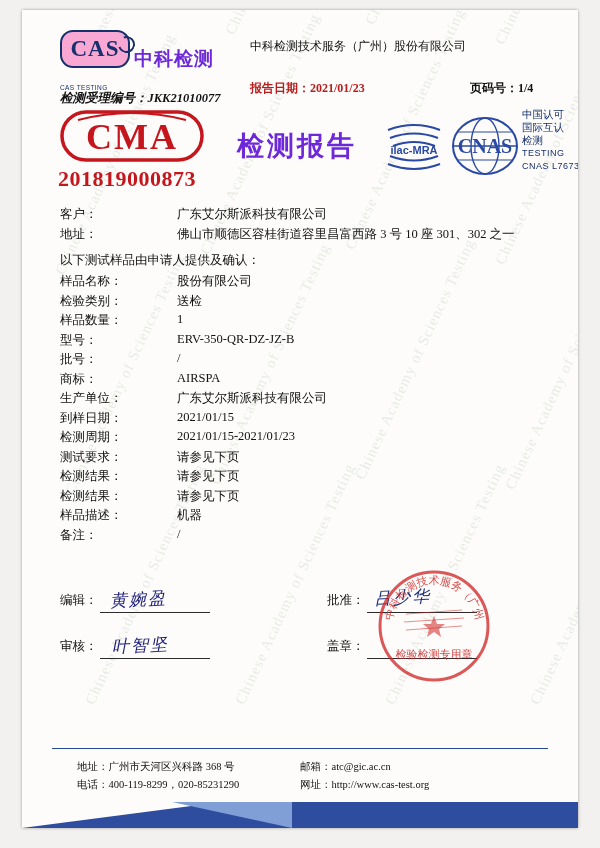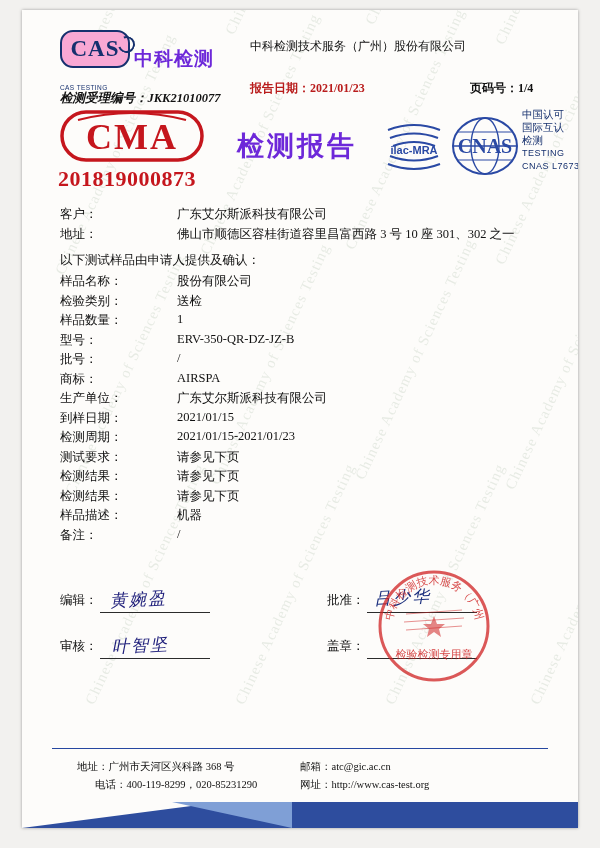--- a/index.html
+++ b/index.html
@@ -510,21 +510,21 @@
       <div class="foot-line"></div>
 
       <span class="ftxt" style="left:55px; top:18px;">
         <span>地址：</span><span>广州市天河区兴科路 368 号</span>
       </span>
 
       <span class="ftxt" style="left:278px; top:18px;">
         <span>邮箱：</span><span>atc@gic.ac.cn</span>
       </span>
 
-      <span class="ftxt" style="left:55px; top:36px;margin-left:18px;">
+      <span class="ftxt" style="left:55px; top:36px;">
         <span>电话：</span><span>400-119-8299，020-85231290</span>
       </span>
 
       <span class="ftxt" style="left:278px; top:36px;">
         <span>网址：</span><span>http://www.cas-test.org</span>
       </span>
 
       <div class="band"></div>
     </div>
 

